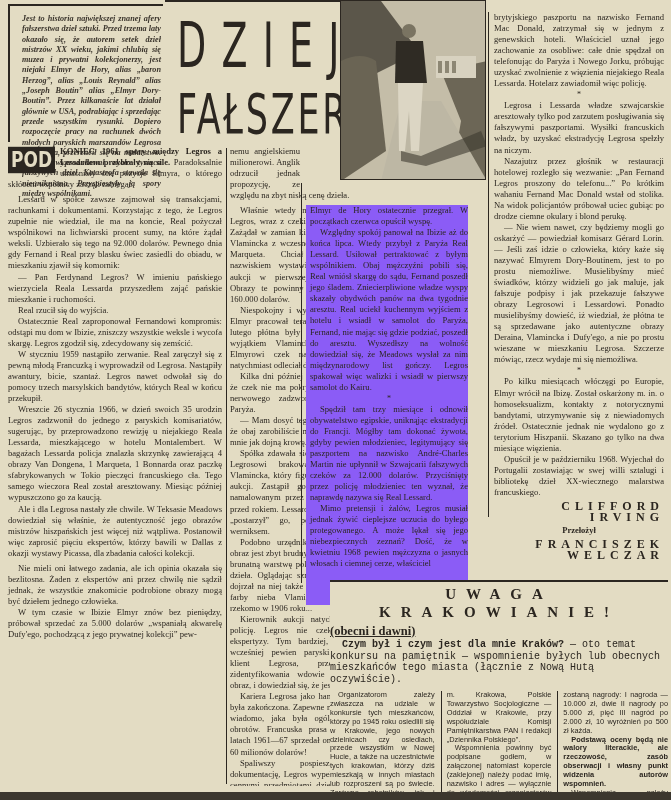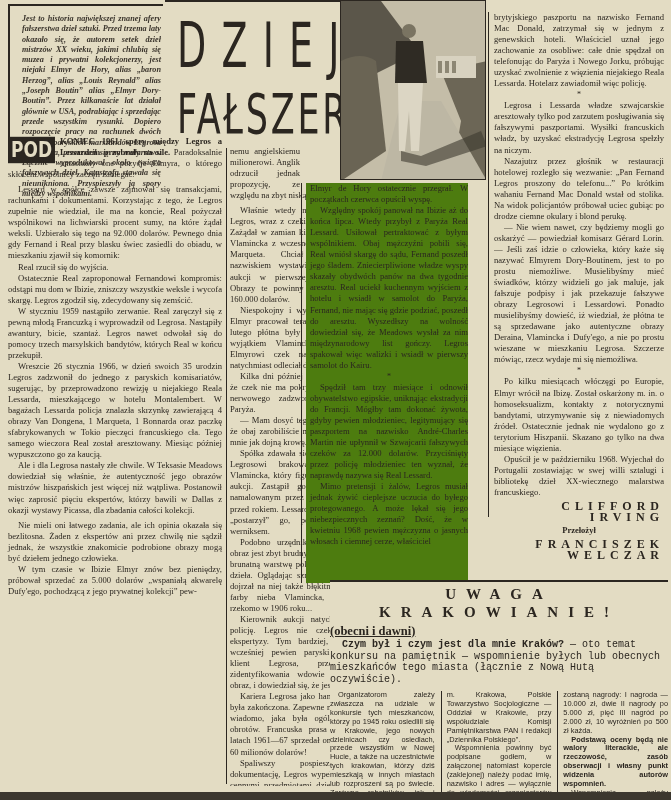--- a/index.html
+++ b/index.html
@@ -18,21 +18,21 @@
   
   #title{left:165px;top:0;width:176px;height:140px;border-top:2px solid #2b2620;}
   .t1,.t2{font-family:"DejaVu Sans","Liberation Sans",sans-serif;font-weight:normal;color:#2b2620;
           position:absolute;left:12px;letter-spacing:14px;transform-origin:left top;}
   .t1{top:8px;font-size:40px;transform:scale(0.95,1.55);letter-spacing:16px;}
   .t2{top:80px;font-size:38px;transform:scale(0.92,1.45);letter-spacing:3px;}
   
   #photo{left:340px;top:0;width:146px;height:180px;border:1px solid #2b2620;box-sizing:border-box;overflow:hidden;
          background:linear-gradient(180deg,#c9c3b0 0%,#b6ae98 35%,#8f8a78 60%,#b8b2a0 100%);}
   
-  #col1{left:8px;top:136px;width:214px;}
+  #col1{left:8px;top:146px;width:214px;}
   #col2{left:230px;top:146px;width:155px;}
   #col3{left:306px;top:183px;width:158px;}
   #col4{left:494px;top:12px;width:170px;}
   .vrule{position:absolute;background:#2b2620;width:1px;}
   .pod{float:left;background:#2b2620;color:#e3dcc3;font-family:"DejaVu Sans",sans-serif;font-weight:bold;
        font-size:17px;line-height:22px;padding:0 3px;margin:3px 5px 0 0;transform:scaleY(1.2);}
   .lead{font-weight:bold;}
   .sig{text-align:right;font-weight:bold;letter-spacing:5px;font-size:12px;margin-top:3px;}
   .sig2{text-align:center;font-weight:bold;font-size:8.5px;margin-top:2px;}
   
@@ -79,20 +79,21 @@
   </svg>
 </div>
 
 <div class="vrule" style="left:226px;top:148px;height:636px;"></div>
 <div class="vrule" style="left:301px;top:183px;height:400px;"></div>
 <div class="vrule" style="left:488px;top:12px;height:505px;"></div>
 
 <div id="col1" class="abs txt">
   <p class="noind"><span class="pod">POD</span><span class="lead">KONIEC 1961 spory między Legros a Lessardem przybrały na sile.</span> <span>Paradoksalnie umacniały one pozycje Elmyra, o którego skłóceni wspólnicy zaczęli zabiegać.</span></p>
   <p class="gap">Lessard w spółce zawsze zajmował się transakcjami, rachunkami i dokumentami. Korzystając z tego, że Legros zupełnie nie wiedział, ile ma na koncie, Real pożyczał wspólnikowi na lichwiarski procent sumy, na które żądał weksli. Uzbierało się tego na 92.000 dolarów. Pewnego dnia gdy Fernand i Real przy blasku świec zasiedli do obiadu, w mieszkaniu zjawił się komornik:</p>
+  <p>— Pan Ferdynand Legros? W imieniu pańskiego wierzyciela Reala Lessarda przyszedłem zająć pańskie mieszkanie i ruchomości.</p>
   <p>Real rzucił się do wyjścia.</p>
   <p>Ostatecznie Real zaproponował Fernandowi kompromis: odstąpi mu dom w Ibizie, zniszczy wszystkie weksle i wycofa skargę. Legros zgodził się, zdecydowany się zemścić.</p>
   <p>W styczniu 1959 nastąpiło zerwanie. Real zaręczył się z pewną młodą Francuzką i wyprowadził od Legrosa. Nastąpiły awantury, bicie, szantaż. Legros nawet odwołał się do pomocy trzech marsylskich bandytów, których Real w końcu przekupił.</p>
   <p>Wreszcie 26 stycznia 1966, w dzień swoich 35 urodzin Legros zadzwonił do jednego z paryskich komisariatów, sugerując, by przeprowadzono rewizję u niejakiego Reala Lessarda, mieszkającego w hotelu Montalembert. W bagażach Lessarda policja znalazła skrzynkę zawierającą 4 obrazy Van Dongena, 1 Marqueta, 1 Bonnarda oraz paczkę sfabrykowanych w Tokio pieczęci francuskiego cła. Tego samego wieczora Real został aresztowany. Miesiąc później wypuszczono go za kaucją.</p>
   <p>Ale i dla Legrosa nastały złe chwile. W Teksasie Meadows dowiedział się właśnie, że autentyczność jego obrazów mistrzów hiszpańskich jest więcej niż wątpliwa. Postanowił więc zaprosić pięciu ekspertów, którzy bawili w Dallas z okazji wystawy Picassa, dla zbadania całości kolekcji.</p>
   <p class="gap">Nie mieli oni łatwego zadania, ale ich opinia okazała się bezlitosna. Żaden z ekspertów ani przez chwilę nie sądził jednak, że wszystkie znakomicie podrobione obrazy mogą być dziełem jednego człowieka.</p>
   <p>W tym czasie w Ibizie Elmyr znów bez pieniędzy, próbował sprzedać za 5.000 dolarów „wspaniałą akwarelę Dufy'ego, pochodzącą z jego prywatnej kolekcji” pew-</p>
 </div>
 
 <div id="col2" class="abs txt" style="width:68px;"></div>
@@ -104,21 +105,21 @@
   <p>Niespokojny i wytrącony z równowagi Elmyr pracował teraz gorzej, pod koniec lutego płótna były jednak gotowe — z wyjątkiem Vlamincka. Legros wręczył Elmyrowi czek na 2.000 dolarów i natychmiast odleciał do Paryża.</p>
   <p>Kilka dni później Elmyr dowiedział się, że czek nie ma pokrycia. Bliski załamania nerwowego zadzwonił do Legrosa do Paryża.</p>
   <p>— Mam dosyć tego wszystkiego. Wiem, że obaj zarobiliście miliony. Traktowaliście mnie jak dojną krowę.</p>
   <p>Spółka zdawała się ostatecznie zerwana. Legrosowi brakowało jednak obrazu Vlamincka, który figurował już w katalogu aukcji. Zastąpił go pejzażem olejnym, namalowanym przez Elmyra mniej więcej przed rokiem. Lessard przed aresztowaniem „postarzył” go, pociągając brunatnym werniksem.</p>
   <p>Podobno urzędnik aukcyjny uznał, iż obraz jest zbyt brudny i ostrożnie starł lekką brunatną warstwę pokrywającą nieco partie dzieła. Oglądając szmatkę z przerażeniem dojrzał na niej także błękitne ślady świeżej farby nieba Vlamincka, namalowanego rzekomo w 1906 roku...</p>
   <p>Kierownik aukcji natychmiast wezwał policję. Legros nie czekał na wynik ekspertyzy. Tym bardziej, że kilka dni wcześniej pewien paryski antykwariusz, klient Legrosa, przedstawił do zidentyfikowania wdowie po Marquecie obraz, i dowiedział się, że jest on fałszywy.</p>
   <p>Kariera Legrosa jako handlarza obrazów była zakończona. Zapewne nigdy nie będzie wiadomo, jaka była ogólna suma jego obrotów. Francuska prasa ocenia, że w latach 1961—67 sprzedał on dzieł sztuki za 60 milionów dolarów!</p>
   <p>Spaliwszy pospiesznie swoją dokumentację, Legros wypełnił ubraniami i cennymi przedmiotami dziewięć walizek i wyjechał na Ibizę. Gdy Elmyr powrócił z Madrytu, zastał w willi Legrosa kilku młodych efebów, uzbrojonych w noże. Wniósł skargę, władze jednak stwierdziwszy, że prawnie dom nie jest własnością Elmyra umyły ręce.</p>
 </div>
 
-<div id="col3" class="abs txt" style="background:#4d7c0f;padding-left:4px;height:400px;overflow:hidden;">
+<div id="col3" class="abs txt" style="background:#8b5cf6;padding-left:4px;height:400px;overflow:hidden;margin-top:22px;">
   <p class="noind">Elmyr de Hory ostatecznie przegrał. W początkach czerwca opuścił wyspę.</p>
   <p>Względny spokój panował na Ibizie aż do końca lipca. Wtedy przybył z Paryża Real Lessard. Usiłował pertraktować z byłym wspólnikiem. Obaj mężczyźni pobili się, Real wniósł skargę do sądu, Fernand poszedł jego śladem. Zniecierpliwione władze wyspy skazały obydwóch panów na dwa tygodnie aresztu. Real uciekł kuchennym wyjściem z hotelu i wsiadł w samolot do Paryża, Fernand, nie mając się gdzie podziać, poszedł do aresztu. Wyszedłszy na wolność dowiedział się, że Meadows wysłał za nim międzynarodowy list gończy. Legros spakował więc walizki i wsiadł w pierwszy samolot do Kairu.</p>
   <div class="star">*</div>
   <p>Spędził tam trzy miesiące i odnowił obywatelstwo egipskie, uniknąjąc ekstradycji do Francji. Mógłby tam dokonać żywota, gdyby pewien młodzieniec, legitymujący się paszportem na nazwisko André-Charles Martin nie upłynnił w Szwajcarii fałszywych czeków za 12.000 dolarów. Przyciśnięty przez policję młodzieniec ten wyznał, że naprawdę nazywa się Real Lessard.</p>
   <p>Mimo pretensji i żalów, Legros musiał jednak żywić cieplejsze uczucia do byłego protegowanego. A może lękał się jego niebezpiecznych zeznań? Dość, że w kwietniu 1968 pewien mężczyzna o jasnych włosach i ciemnej cerze, właściciel</p>
 </div>
 
 <div id="col4" class="abs txt">
   <p class="noind">brytyjskiego paszportu na nazwisko Fernand Mac Donald, zatrzymał się w jednym z genewskich hoteli. Właściciel uznał jego zachowanie za osobliwe: całe dnie spędzał on telefonując do Paryża i Nowego Jorku, próbując uzyskać zwolnienie z więzienia niejakiego Reala Lessarda. Hotelarz zawiadomił więc policję.</p>
   <div class="star">*</div>

